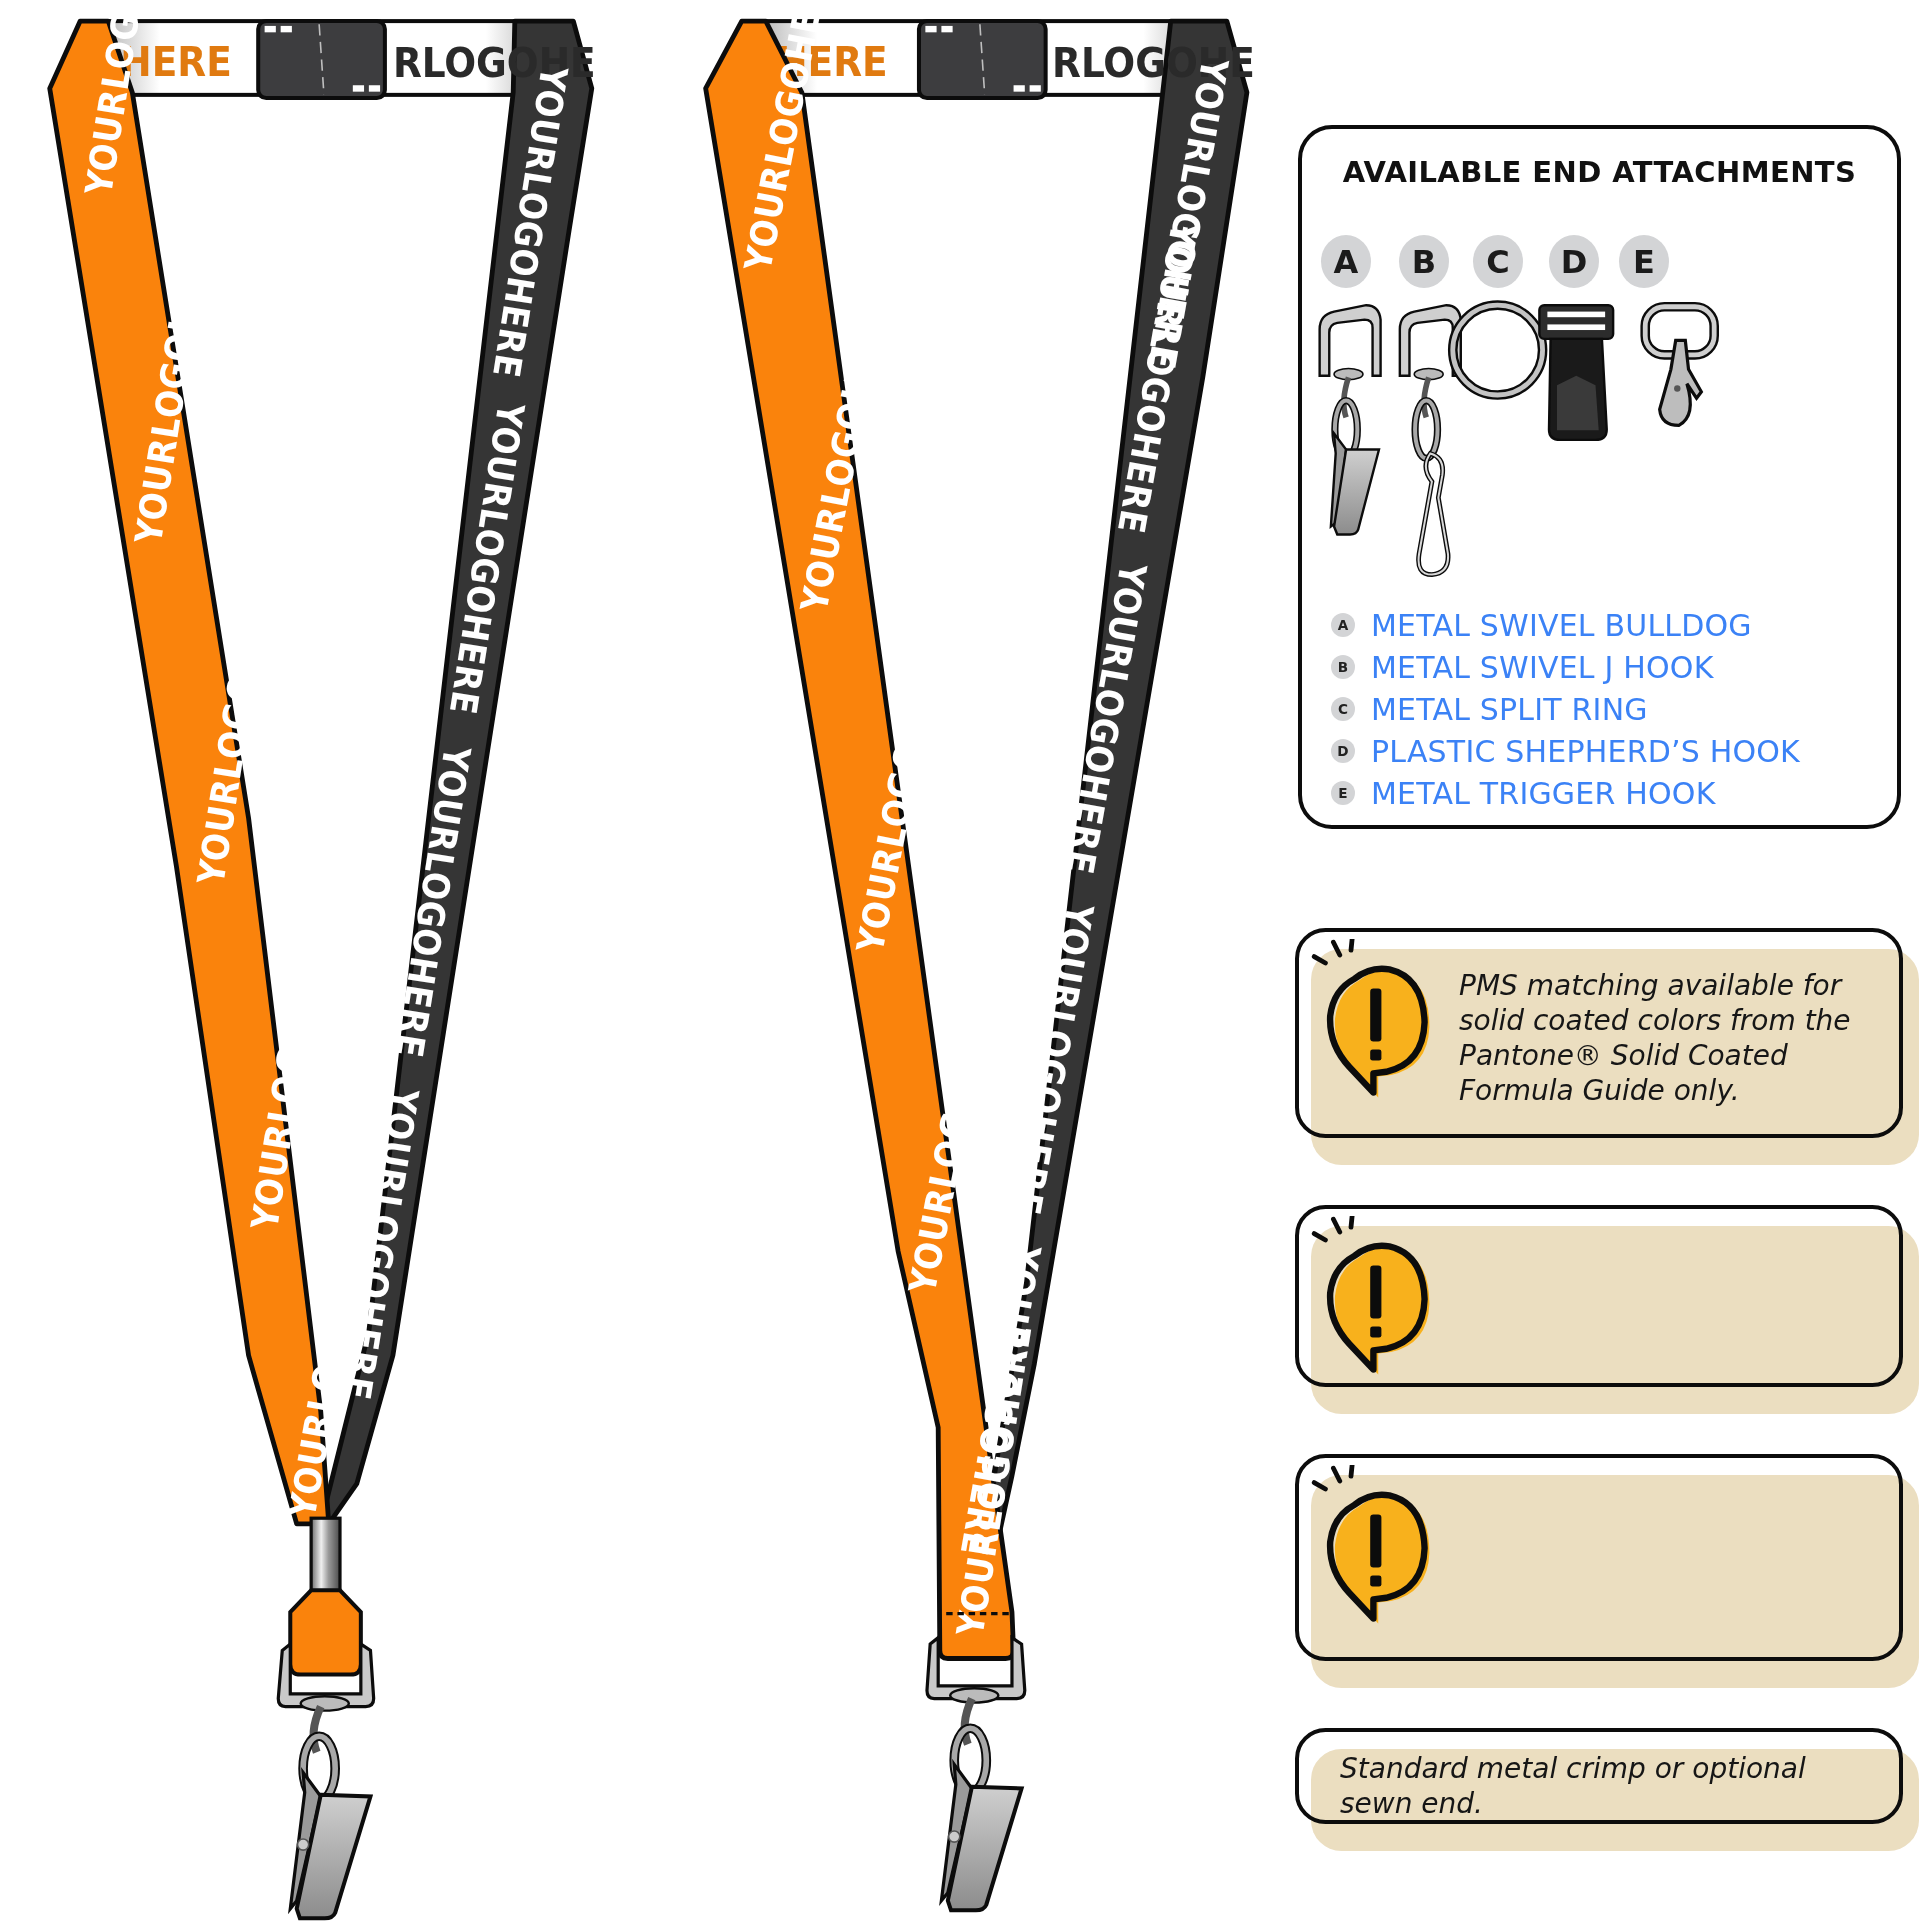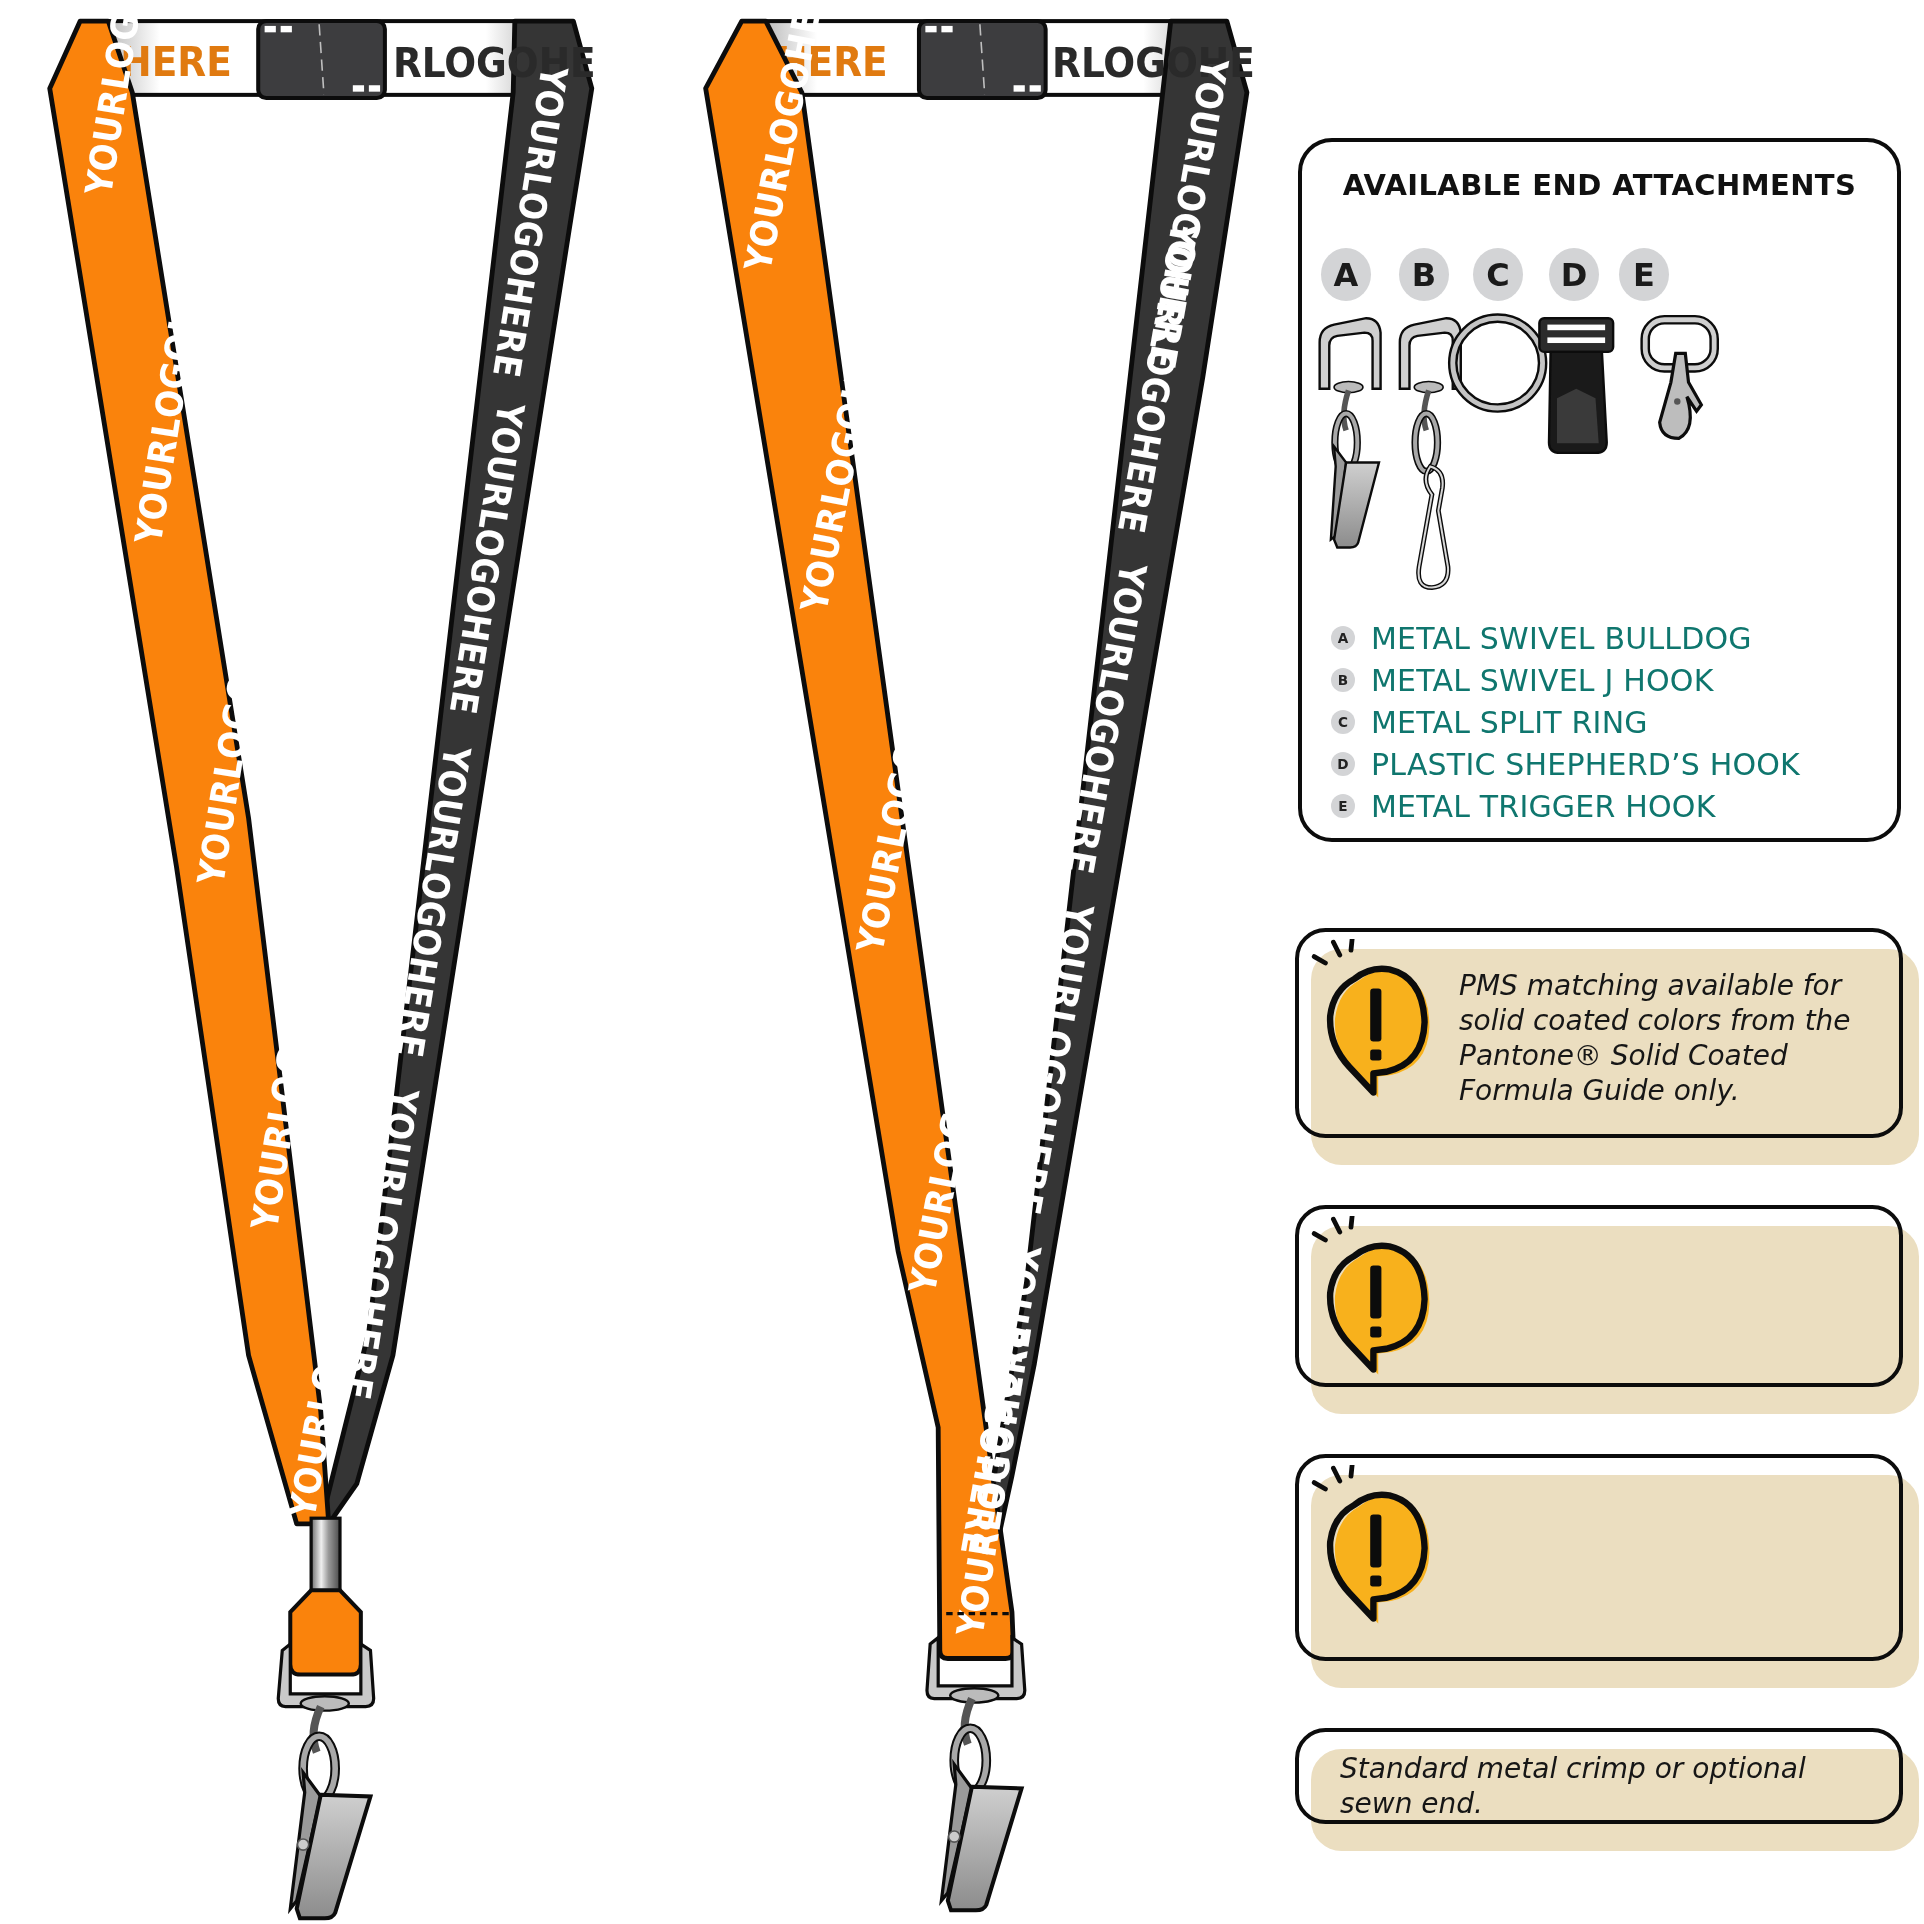--- a/index.html
+++ b/index.html
@@ -1,27 +1,27 @@
 <!DOCTYPE html>
 <html style="font-size:13px"><head>
 <meta charset="utf-8">
 <style>
   html,body{margin:0;padding:0;background:#ffffff;}
   body{width:1925px;height:1925px;position:relative;overflow:hidden;font-family:"DejaVu Sans","Liberation Sans",sans-serif;color:#1a1a1a;}
   .abs{position:absolute;}
   svg text{font-family:"DejaVu Sans Condensed","DejaVu Sans","Liberation Sans",sans-serif;}
   .strap-text{font-weight:bold;fill:#ffffff;font-size:46px;letter-spacing:1px;}
   
-  .panel{position:absolute;left:1298px;top:125px;width:603px;height:704px;border:4.8px solid #0c0c0c;border-radius:34px;background:#fff;box-sizing:border-box;margin-top:13px;}
+  .panel{position:absolute;left:1298px;top:125px;width:603px;height:704px;border:4.8px solid #0c0c0c;border-radius:34px;background:#fff;box-sizing:border-box;}
   .panel-title{position:absolute;left:0;right:0;top:26px;text-align:center;font-size:29px;font-weight:bold;letter-spacing:0.4px;color:#111;}
   .badge{position:absolute;top:106px;width:50px;height:53px;border-radius:50%;background:#d3d4d6;display:flex;align-items:center;justify-content:center;font-weight:bold;font-size:32px;color:#1b1b1b;}
   .legend{position:absolute;left:29px;top:475px;}
   .legend-row{display:flex;align-items:center;height:42px;}
   .legend-dot{width:24px;height:24px;border-radius:50%;background:#d3d4d6;font-size:13.6px;font-weight:bold;display:flex;align-items:center;justify-content:center;margin-right:16px;color:#222;}
-  .legend-label{font-size:30px;color:#0f766e;letter-spacing:0.2px;}
+  .legend-label{font-size:30px;color:#3b82f6;letter-spacing:0.2px;}
   
   .note{position:absolute;left:1295px;width:608px;font-style:italic;}
   .note-shadow{position:absolute;left:16px;top:21px;right:-16px;bottom:-27px;background:#ebdec0;border-radius:30.5px;}
   .note-frame{position:absolute;left:0;top:0;right:0;bottom:0;border:4.8px solid #0c0c0c;border-radius:30.5px;box-sizing:border-box;}
   .note-text{position:absolute;left:164px;right:24px;font-size:28px;line-height:35px;color:#161616;}
   .note-icon{position:absolute;left:16px;top:11.2px;width:136px;height:160px;}
 </style>
 </head>
 <body>
 

